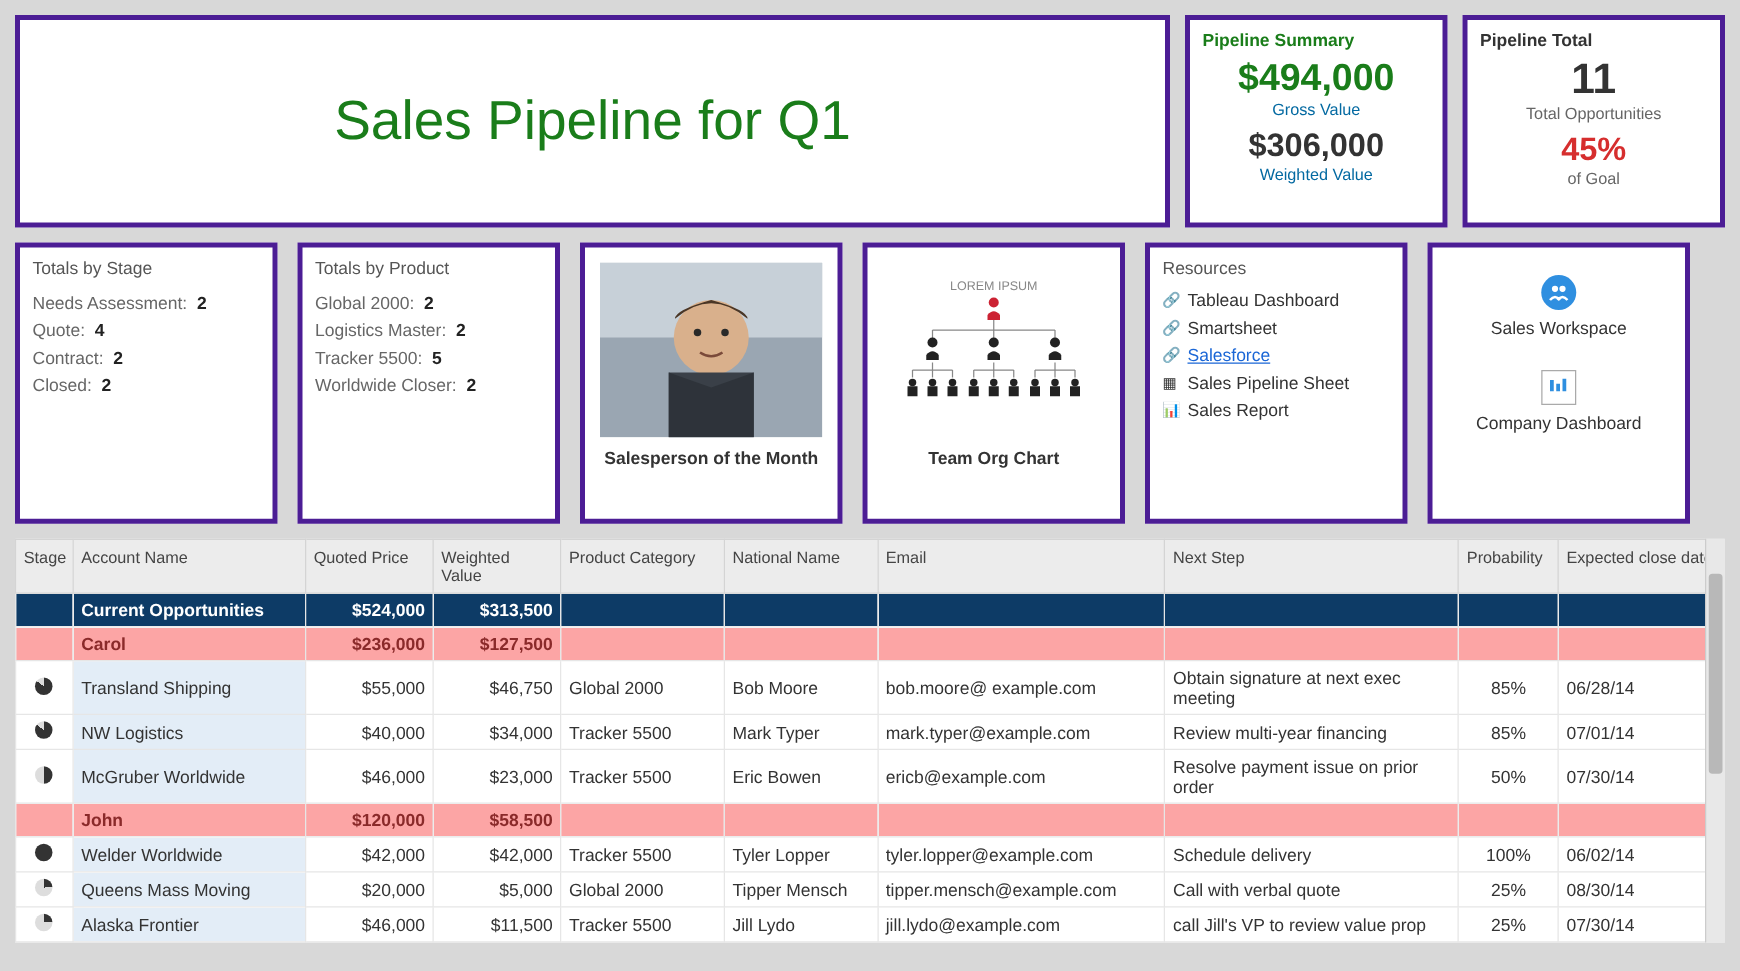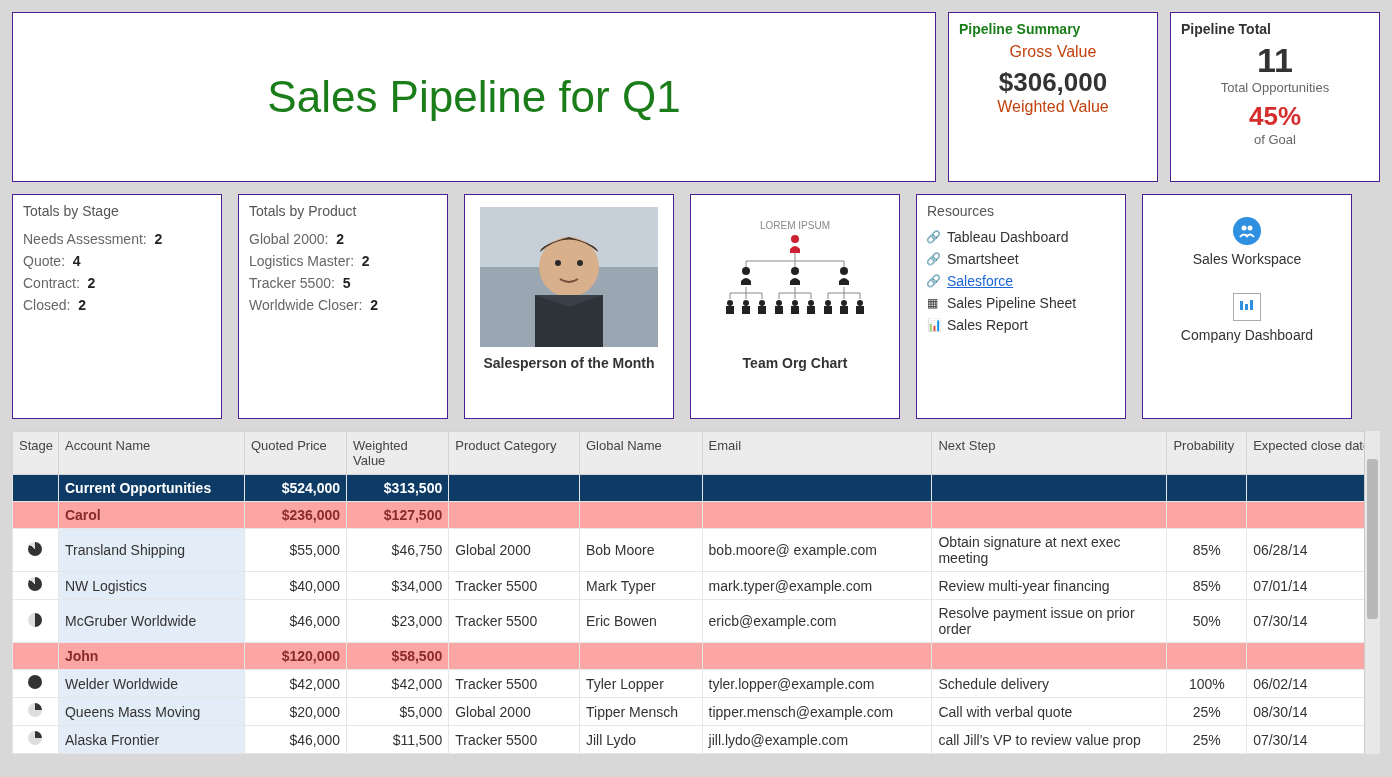--- a/index.html
+++ b/index.html
@@ -12,21 +12,21 @@
     color: #333;
     width: 1392px;
   }
   .top-row {
     display: flex;
     gap: 12px;
     margin-bottom: 12px;
   }
   .card {
     background: #fff;
-    border: 1px solid #4c1d95;
+    border: 4px solid #4c1d95;
     padding: 8px 10px;
   }
   .title-card {
     flex: 1;
     display: flex;
     align-items: center;
     justify-content: center;
     min-height: 170px;
   }
   .title-card h1 {
@@ -44,22 +44,22 @@
     font-weight: bold;
     color: #1a7d1a;
     margin-bottom: 6px;
   }
   .summary-card .gross {
     color: #1a7d1a;
     font-size: 30px;
     font-weight: bold;
   }
   .summary-card .label {
-    color: #c2410c;
-    font-size: 16px;
+    color: #0369a1;
+    font-size: 13px;
     margin-bottom: 6px;
   }
   .summary-card .weighted {
     font-size: 26px;
     font-weight: bold;
   }
   .total-card {
     width: 210px;
     text-align: center;
   }
@@ -199,20 +199,21 @@
 </style>
 </head>
 <body>
 
 <div class="top-row">
   <div class="card title-card">
     <h1>Sales Pipeline for Q1</h1>
   </div>
   <div class="card summary-card">
     <div class="card-title">Pipeline Summary</div>
+    <div class="gross">$494,000</div>
     <div class="label">Gross Value</div>
     <div class="weighted">$306,000</div>
     <div class="label">Weighted Value</div>
   </div>
   <div class="card total-card">
     <div class="card-title">Pipeline Total</div>
     <div class="big">11</div>
     <div class="label">Total Opportunities</div>
     <div class="pct">45%</div>
     <div class="label">of Goal</div>
@@ -388,21 +389,21 @@
         <col class="c-pr">
         <col class="c-ed">
   </colgroup>
   <thead>
         <tr id="grid-head">
           <th>Stage</th>
           <th>Account Name</th>
           <th>Quoted Price</th>
           <th>Weighted Value</th>
           <th>Product Category</th>
-          <th>Global Name</th>
+          <th>National Name</th>
           <th>Email</th>
           <th>Next Step</th>
           <th>Probability</th>
           <th>Expected close date</th>
         </tr>
       </thead>
   <tbody id="grid-body">
         <tr class="summary-row">
           <td></td>
           <td>Current Opportunities</td>

